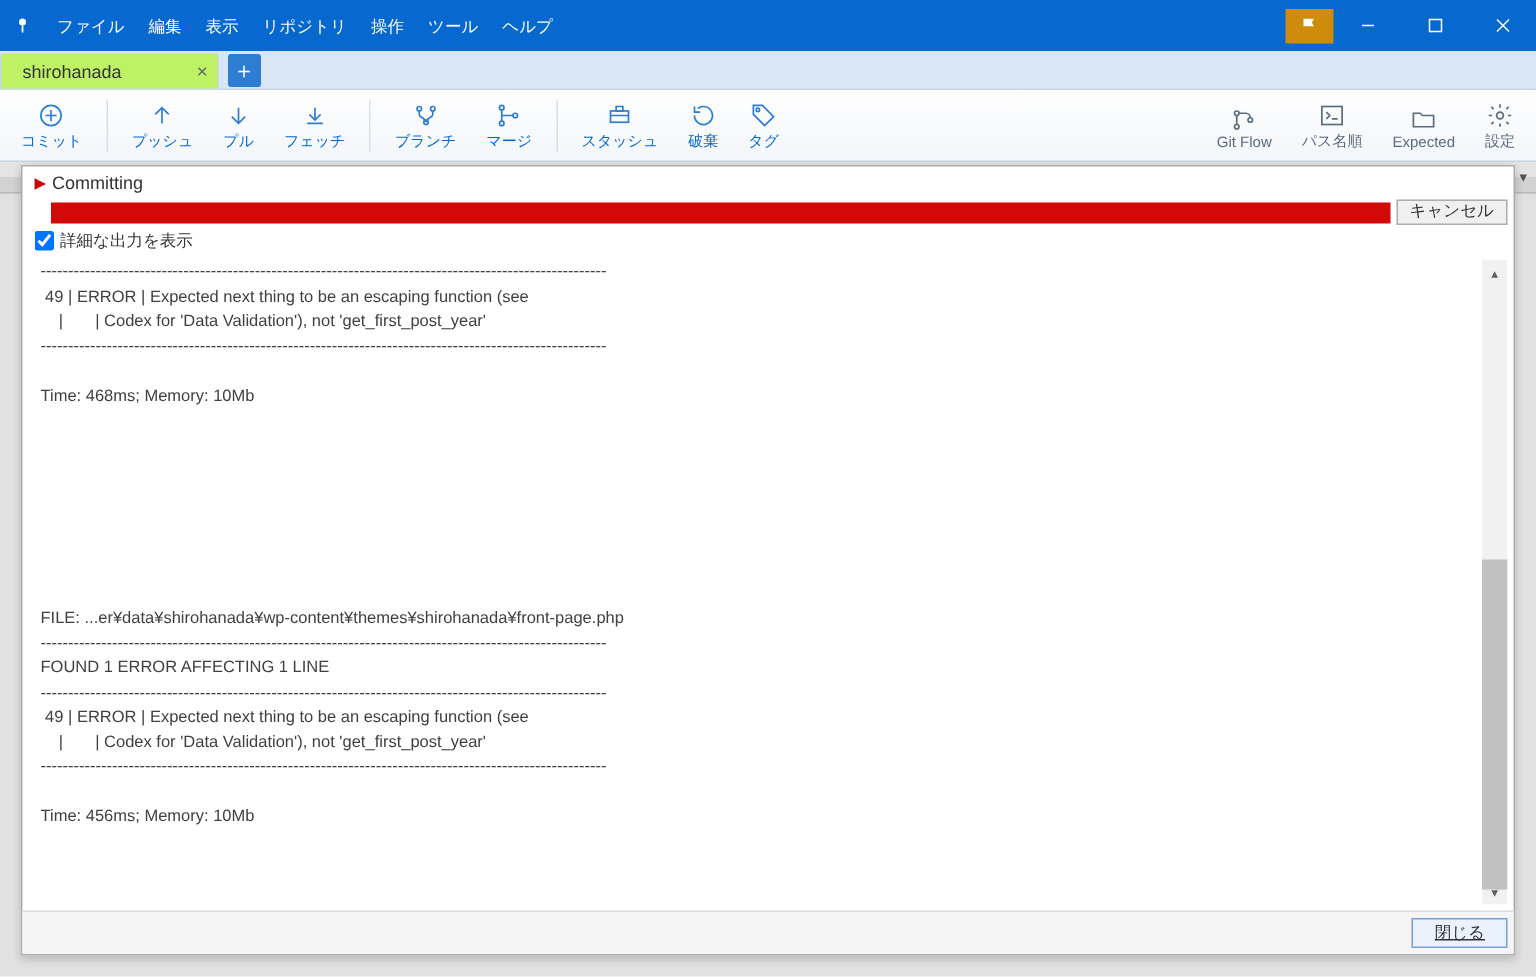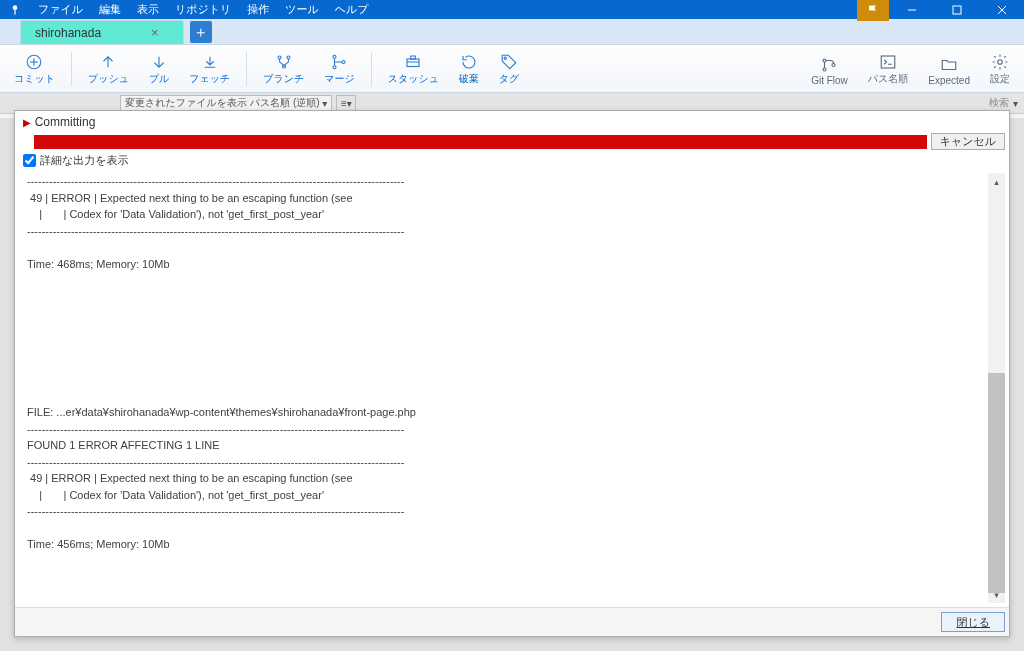--- a/index.html
+++ b/index.html
@@ -1,37 +1,37 @@
 <!DOCTYPE html>
 <html><head>
   <meta charset="utf-8">
   <style>
     * { margin: 0; padding: 0; box-sizing: border-box; font-family: "Meiryo", "Segoe UI", sans-serif; }
     body { width: 1024px; height: 651px; overflow: hidden; background: #f5f5f5; }
 
     .titlebar {
-      height: 19px;
+      height: 34px;
       background: #0768cf;
       display: flex;
       align-items: center;
       color: #fff;
       font-size: 11px;
     }
     .titlebar .logo { width: 30px; display: flex; align-items: center; justify-content: center; }
     .titlebar .logo svg { width: 14px; height: 14px; }
     .menu-items { display: flex; }
     .menu-items span { padding: 0 8px; cursor: default; }
     .titlebar .spacer { flex: 1; }
     .win-flag { width: 32px; height: 23px; background: #cf8b0a; display:flex; align-items:center; justify-content:center; }
     .win-ctrl { display: flex; }
     .win-ctrl .btn { width: 45px; height: 23px; display:flex; align-items:center; justify-content:center; color:#fff; }
     .win-ctrl .btn svg { width: 10px; height: 10px; }
 
     .tab-strip { height: 26px; background: #d9e6f5; display:flex; align-items:flex-end; border-bottom:1px solid #c8d6e6;}
-    .tab { background:#5eead4; height:24px; border:1px solid #c8d6e6; border-bottom:none; border-top-left-radius:3px; border-top-right-radius:3px; display:flex; align-items:center; padding:0 24px 0 14px; margin-left:20px; font-size:12px; color:#333; }
+    .tab { background:#bef264; height:24px; border:1px solid #c8d6e6; border-bottom:none; border-top-left-radius:3px; border-top-right-radius:3px; display:flex; align-items:center; padding:0 6px 0 14px; margin-left:0; font-size:12px; color:#333; }
     .tab .close { margin-left:50px; color:#666; font-size:13px; }
     .tab-add { width:22px; height:22px; background:#2d7dd3; color:#fff; display:flex; align-items:center; justify-content:center; margin-left:6px; margin-bottom:1px; border-radius:2px; font-size:15px; }
 
     .toolbar {
       height: 48px;
       background: linear-gradient(#fefefe, #f3f6fa);
       border-bottom: 1px solid #c8d6e6;
       display:flex; align-items:center;
       padding: 0 4px;
     }

